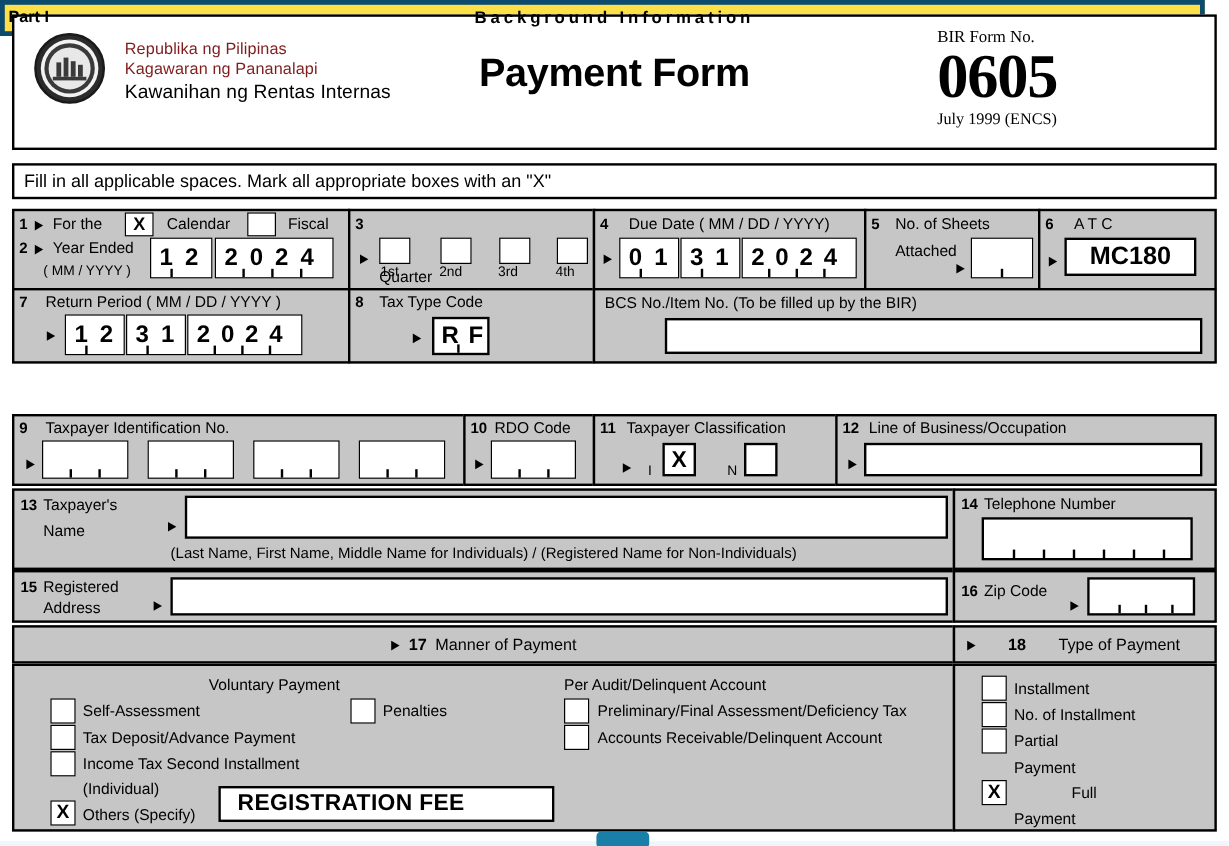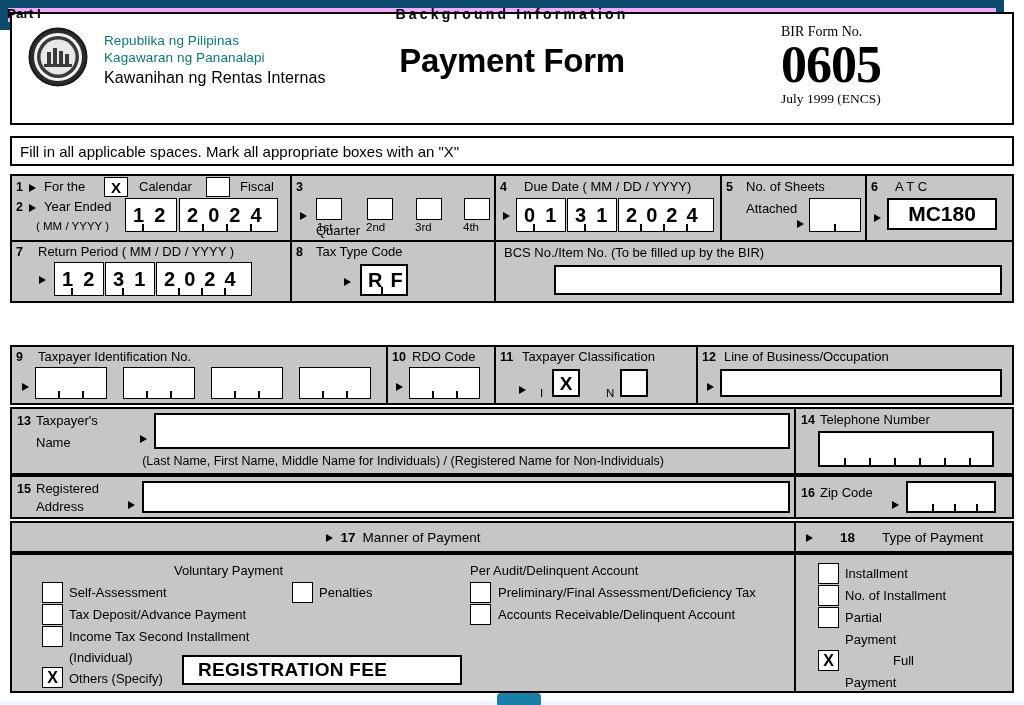--- a/index.html
+++ b/index.html
@@ -34,21 +34,21 @@
     width: 92px; display: flex; align-items: flex-start;
     justify-content: center; padding-top: 12px;
   }
   .seal {
     width: 62px; height: 62px; position: relative;
   }
   .agency-lines {
     padding-top: 18px;
     line-height: 1.28;
   }
-  .ag1, .ag2 { font-size: 13.5px; color: #0f766e; letter-spacing: 0.1px; }
+  .ag1, .ag2 { font-size: 13.5px; color: #7f1d1d; letter-spacing: 0.1px; }
   .ag3 { font-size: 16px; color: #000; letter-spacing: 0.1px; margin-top: 1px;}
   .form-title {
     position: absolute; left: 0; right: 0; top: 28px;
     text-align: center; font-size: 33px; font-weight: bold;
     letter-spacing: -0.3px;
   }
   .bir-no {
     position: absolute; right: 16px; top: 10px; width: 215px;
     text-align: left;
     font-family: Liberation Serif, serif;
@@ -97,21 +97,21 @@
     position: absolute; background: #fff; border: 1.6px solid #000;
     display: flex; align-items: center;
     font-size: 20px; font-weight: bold; letter-spacing: 1px;
     padding-left: 7px;
   }
   .digits span { display: inline-block; }
 
   
   #partbar {
     left: 10px; top: 311px; width: 1004px; height: 30px;
-    border: 8px solid #0c4a6e; background: #f0abfc;
+    border: 4px solid #0c4a6e; background: #fde047;
   }
   #partbar .pl { position: absolute; left: 7px; top: 6px; font-size: 13.5px; font-weight: bold; }
   #partbar .pc {
     position: absolute; left: 0; right: 0; top: 6px; text-align: center;
     font-size: 14px; font-weight: bold; letter-spacing: 3.2px;
   }
 
   
   .hdrbar { font-size: 13.5px; }
 

